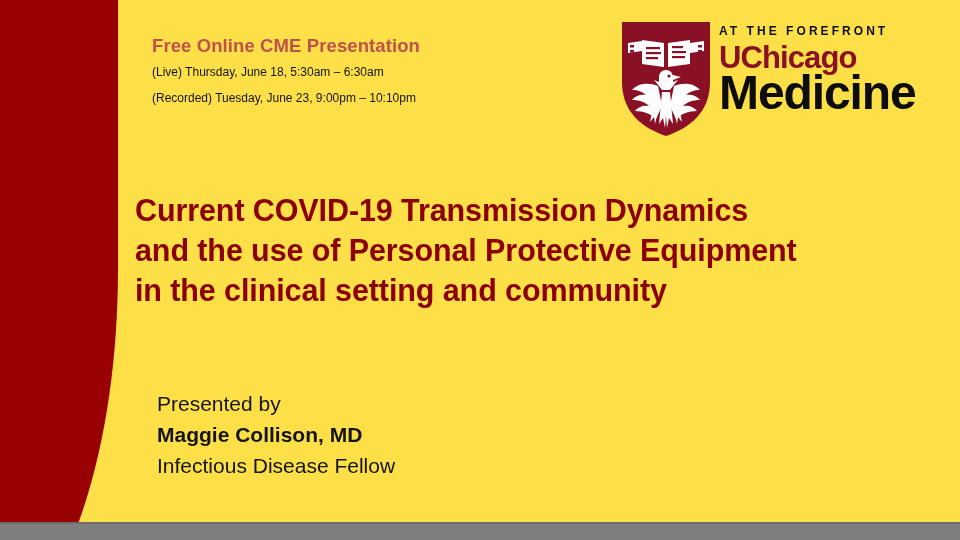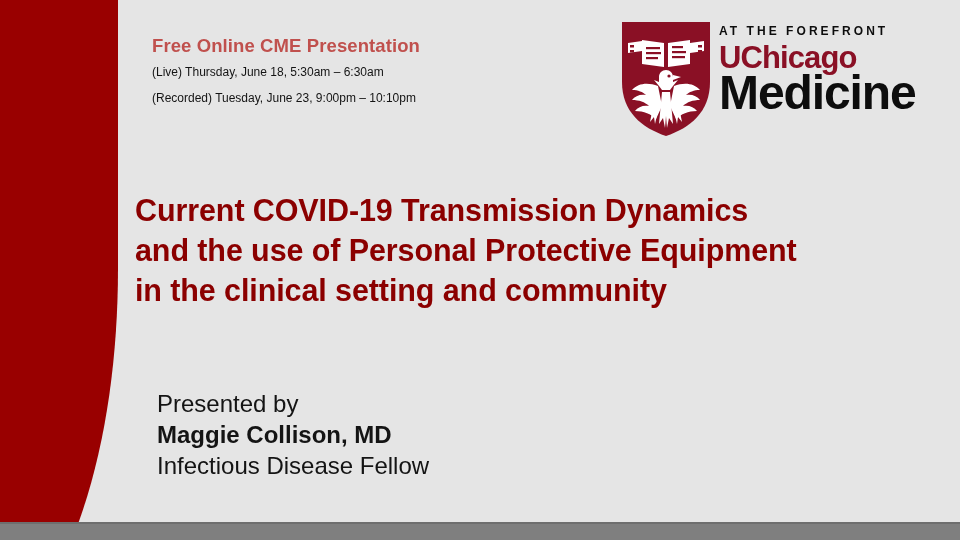--- a/index.html
+++ b/index.html
@@ -11,21 +11,21 @@
     height: 540px;
     overflow: hidden;
     background: #ffffff;
     font-family: "Liberation Sans", sans-serif;
   }
 
   #slide {
     position: relative;
     width: 960px;
     height: 540px;
-    background: #e5e5e5;
+    background: #fde047;
     overflow: hidden;
   }
 
   
   .left-shape {
     position: absolute;
     left: 0;
     top: 0;
     width: 200px;
     height: 524px;
@@ -87,21 +87,21 @@
   }
 
   
   .presenter-block {
     position: absolute;
     left: 157px;
     top: 388px;
     width: 400px;
   }
   .presenter-line {
-    font-size: 24px;
+    font-size: 21px;
     font-weight: normal;
     color: #141414;
     line-height: 31px;
     white-space: nowrap;
   }
   .presenter-line.bold {
     font-weight: bold;
   }
 
   

